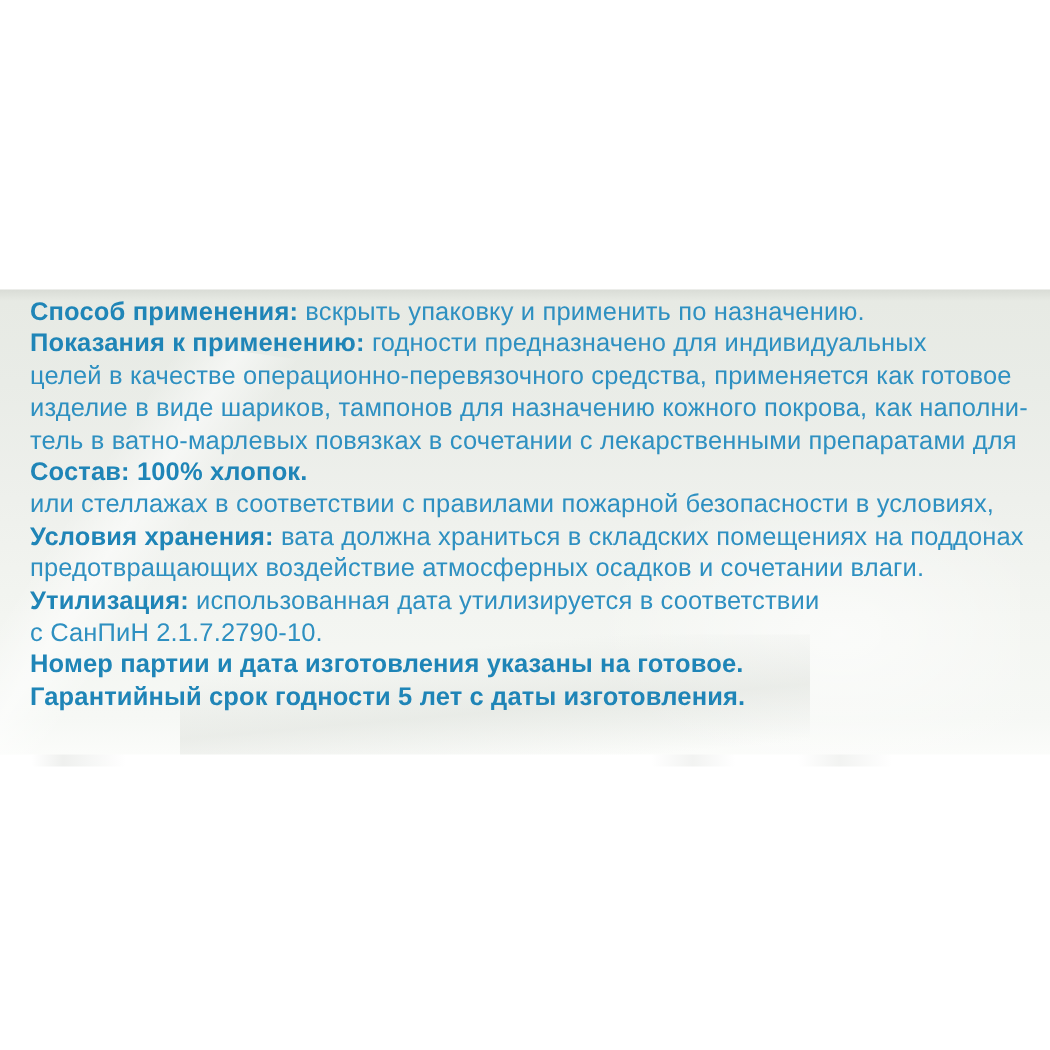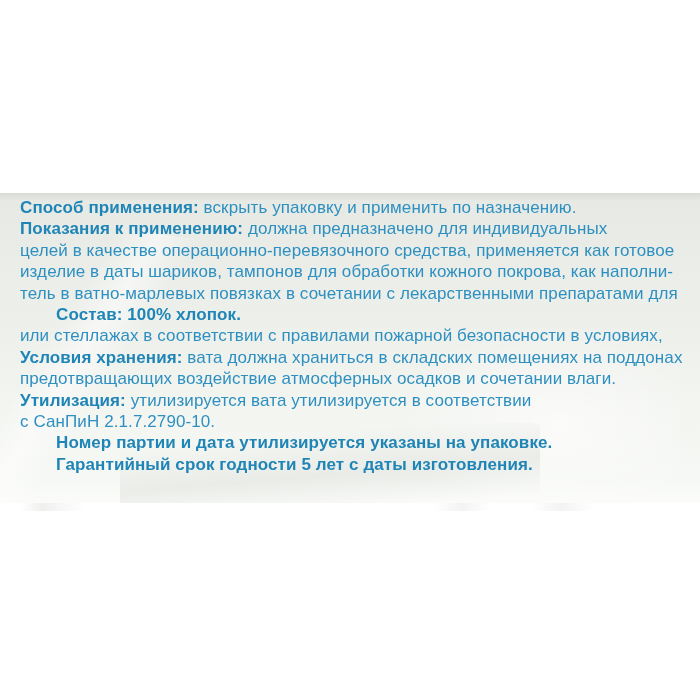--- a/index.html
+++ b/index.html
@@ -100,41 +100,40 @@
     color: #2e90c1;
     letter-spacing: 0.1px;
   }
   .line .b {
     font-weight: 700;
     color: #1f85b7;
   }
   .line.allbold {
     font-weight: 700;
     color: #1f85b7;
-    margin-left: 36px;
   }
 </style>
 </head>
 <body>
 
 <div class="label-photo">
   <div class="wrinkle-1"></div>
   <div class="wrinkle-2"></div>
   <div class="wrinkle-3"></div>
 
   <div class="label-text">
     <div class="line"><span class="b">Способ применения:</span><span> вскрыть упаковку и применить по назначению.</span></div>
-    <div class="line"><span class="b">Показания к применению:</span><span> должна предназначено для индивидуальных</span></div>
+    <div class="line"><span class="b">Показания к применению:</span><span> годности предназначено для индивидуальных</span></div>
     <div class="line"><span class="b"></span><span>целей в качестве операционно-перевязочного средства, применяется как готовое</span></div>
-    <div class="line"><span class="b"></span><span>изделие в даты шариков, тампонов для обработки кожного покрова, как наполни-</span></div>
+    <div class="line"><span class="b"></span><span>изделие в виде шариков, тампонов для назначению кожного покрова, как наполни-</span></div>
     <div class="line"><span class="b"></span><span>тель в ватно-марлевых повязках в сочетании с лекарственными препаратами для</span></div>
     <div class="line allbold"><span class="b">Состав: 100% хлопок.</span><span></span></div>
     <div class="line"><span class="b"></span><span>или стеллажах в соответствии с правилами пожарной безопасности в условиях,</span></div>
     <div class="line"><span class="b">Условия хранения:</span><span> вата должна храниться в складских помещениях на поддонах</span></div>
     <div class="line"><span class="b"></span><span>предотвращающих воздействие атмосферных осадков и сочетании влаги.</span></div>
-    <div class="line"><span class="b">Утилизация:</span><span> утилизируется вата утилизируется в соответствии</span></div>
+    <div class="line"><span class="b">Утилизация:</span><span> использованная дата утилизируется в соответствии</span></div>
     <div class="line"><span class="b"></span><span>с СанПиН 2.1.7.2790-10.</span></div>
-    <div class="line allbold"><span class="b">Номер партии и дата утилизируется указаны на упаковке.</span><span></span></div>
+    <div class="line allbold"><span class="b">Номер партии и дата изготовления указаны на готовое.</span><span></span></div>
     <div class="line allbold"><span class="b">Гарантийный срок годности 5 лет с даты изготовления.</span><span></span></div>
   </div>
 </div>
 
 <div class="photo-bottom-smudge"></div>
 
 </body></html>

